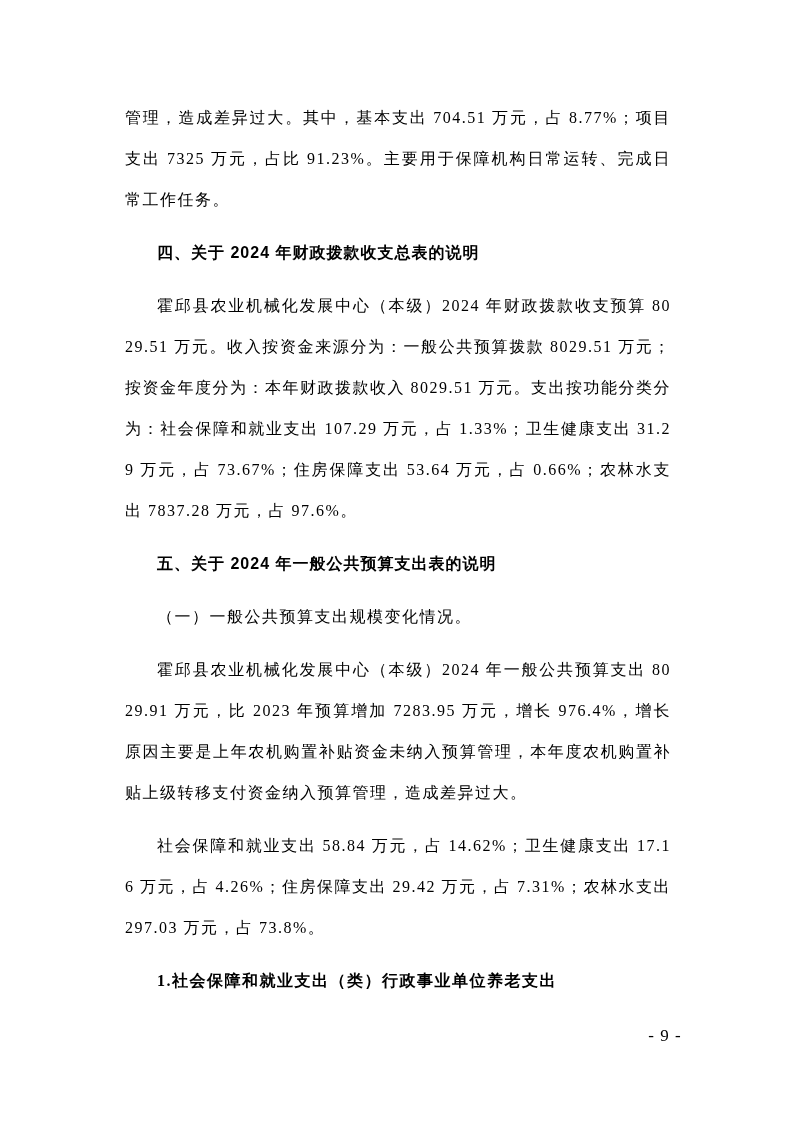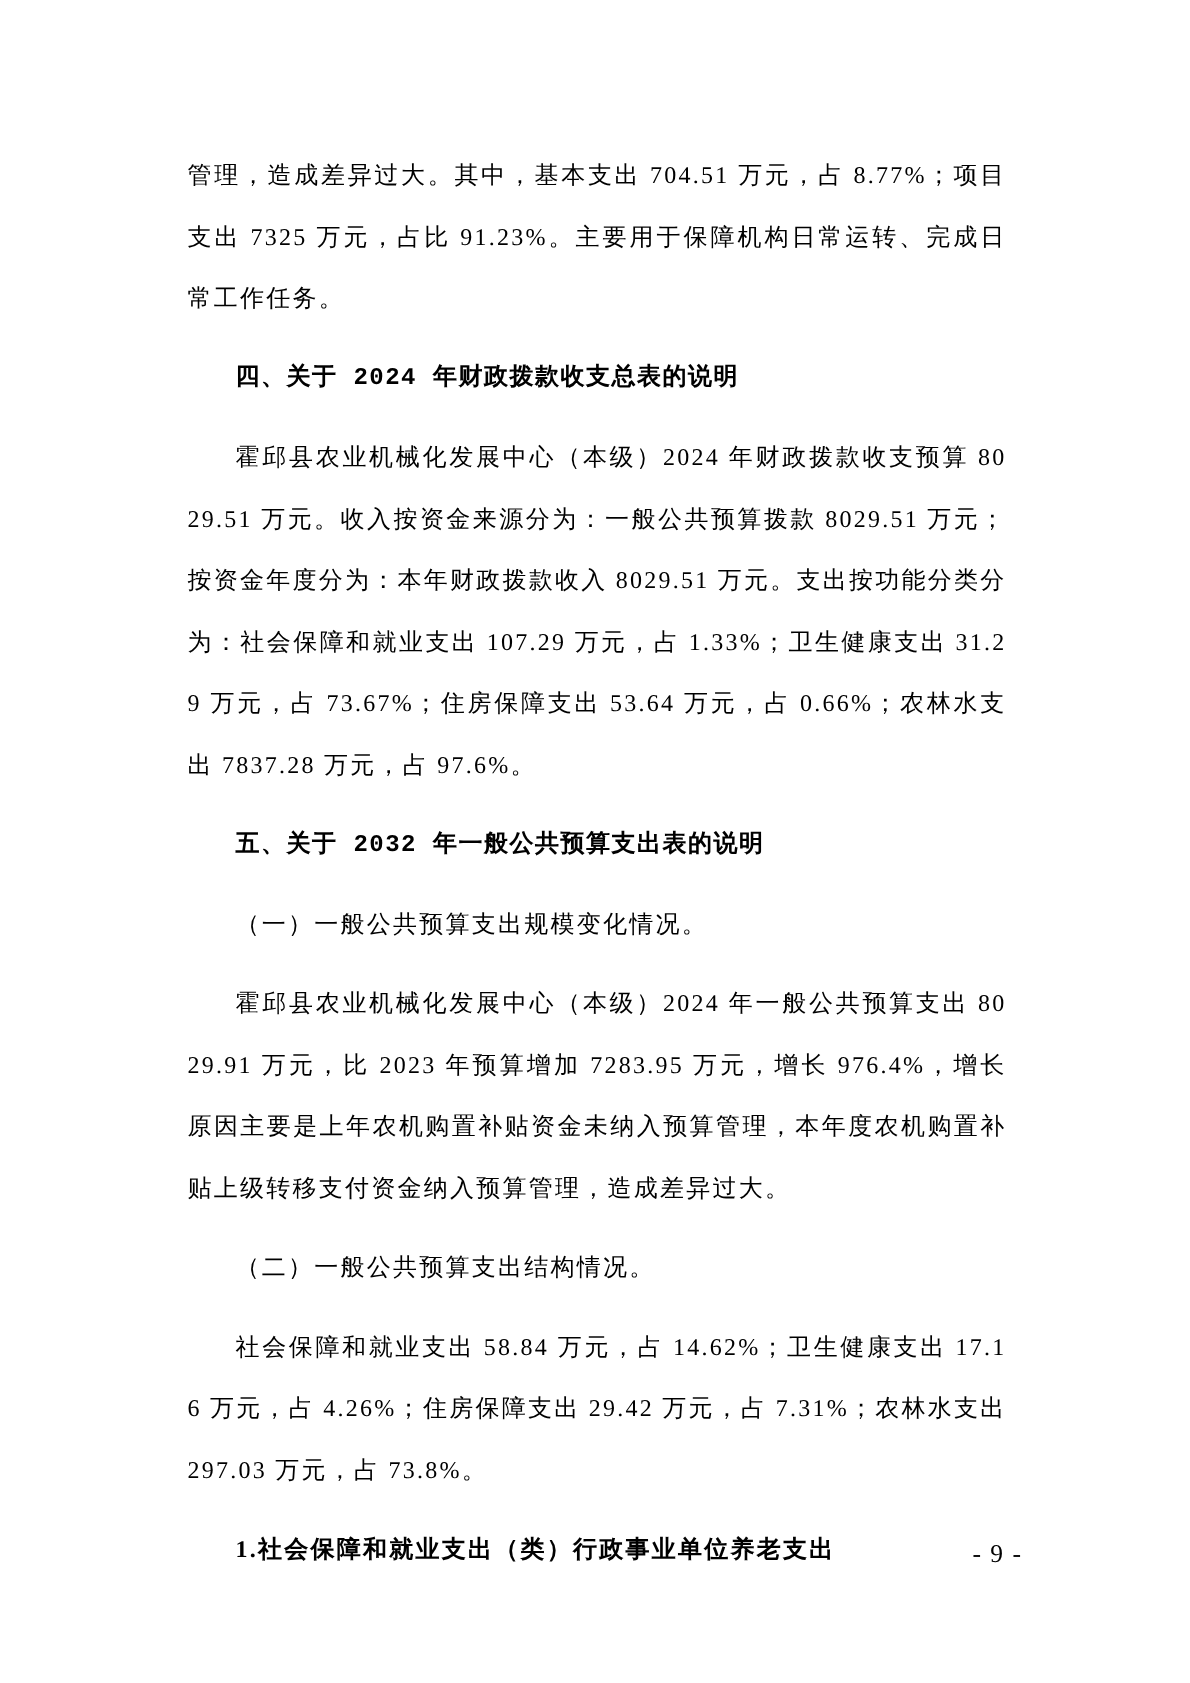--- a/index.html
+++ b/index.html
@@ -31,21 +31,21 @@
     text-align: justify;
     word-break: break-all;
   }
   p.body-indent {
     text-indent: 2em;
   }
   p.body-noindent {
     text-indent: 0;
   }
   p.heading-hei {
-    font-family: Liberation Mono, monospace;
+    font-family: Liberation Sans, sans-serif;
     font-weight: bold;
     text-indent: 2em;
     letter-spacing: 1px;
   }
   p.heading-kai {
     font-weight: normal;
     text-indent: 2em;
   }
   p.heading-item {
     font-weight: bold;
@@ -64,21 +64,20 @@
   }
 </style>
 </head>
 <body>
 
 <div class="page">
   <div class="content">
     <p class="body-noindent">管理，造成差异过大。其中，基本支出 704.51 万元，占 8.77%；项目支出 7325 万元，占比 91.23%。主要用于保障机构日常运转、完成日常工作任务。</p>
     <p class="heading-hei">四、关于 2024 年财政拨款收支总表的说明</p>
     <p class="body-indent">霍邱县农业机械化发展中心（本级）2024 年财政拨款收支预算 8029.51 万元。收入按资金来源分为：一般公共预算拨款 8029.51 万元；按资金年度分为：本年财政拨款收入 8029.51 万元。支出按功能分类分为：社会保障和就业支出 107.29 万元，占 1.33%；卫生健康支出 31.29 万元，占 73.67%；住房保障支出 53.64 万元，占 0.66%；农林水支出 7837.28 万元，占 97.6%。</p>
-    <p class="heading-hei">五、关于 2032 年一般公共预算支出表的说明</p>
+    <p class="heading-hei">五、关于 2024 年一般公共预算支出表的说明</p>
     <p class="heading-kai">（一）一般公共预算支出规模变化情况。</p>
     <p class="body-indent">霍邱县农业机械化发展中心（本级）2024 年一般公共预算支出 8029.91 万元，比 2023 年预算增加 7283.95 万元，增长 976.4%，增长原因主要是上年农机购置补贴资金未纳入预算管理，本年度农机购置补贴上级转移支付资金纳入预算管理，造成差异过大。</p>
-    <p class="heading-kai">（二）一般公共预算支出结构情况。</p>
     <p class="body-indent">社会保障和就业支出 58.84 万元，占 14.62%；卫生健康支出 17.16 万元，占 4.26%；住房保障支出 29.42 万元，占 7.31%；农林水支出 297.03 万元，占 73.8%。</p>
     <p class="heading-item">1.社会保障和就业支出（类）行政事业单位养老支出</p>
   </div>
   <div class="page-number">- 9 -</div>
 </div>
 
 </body></html>

